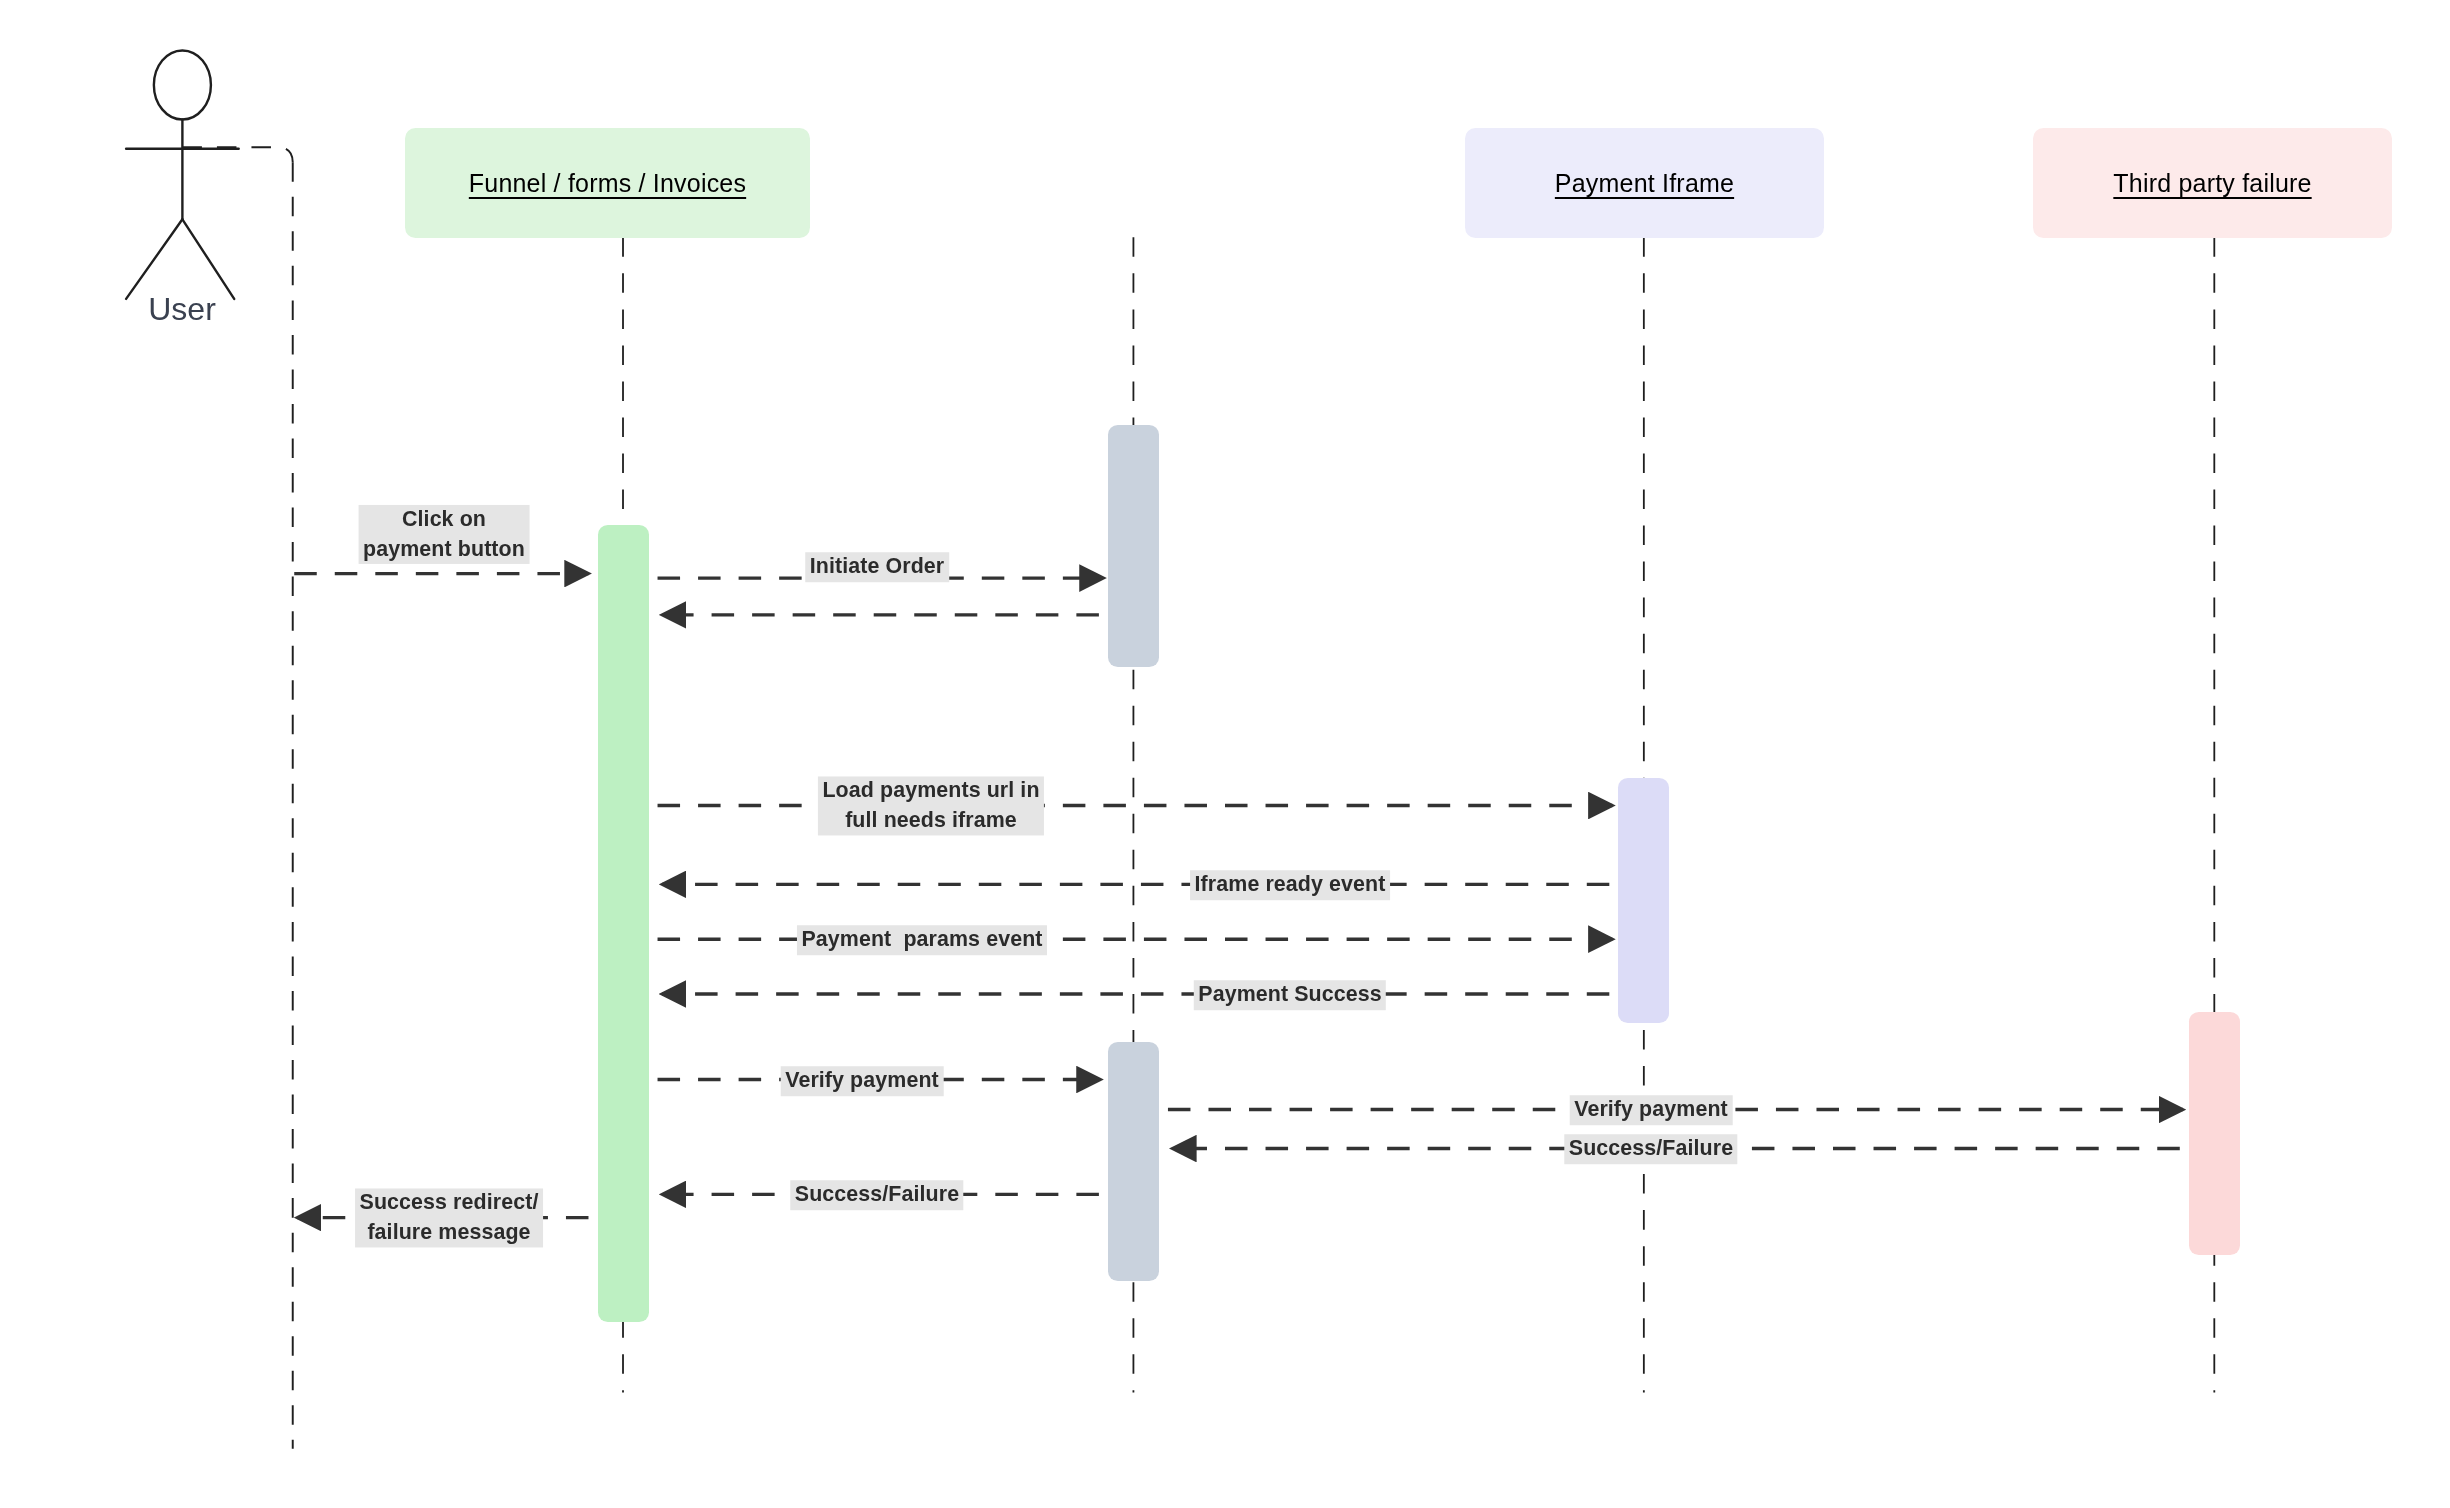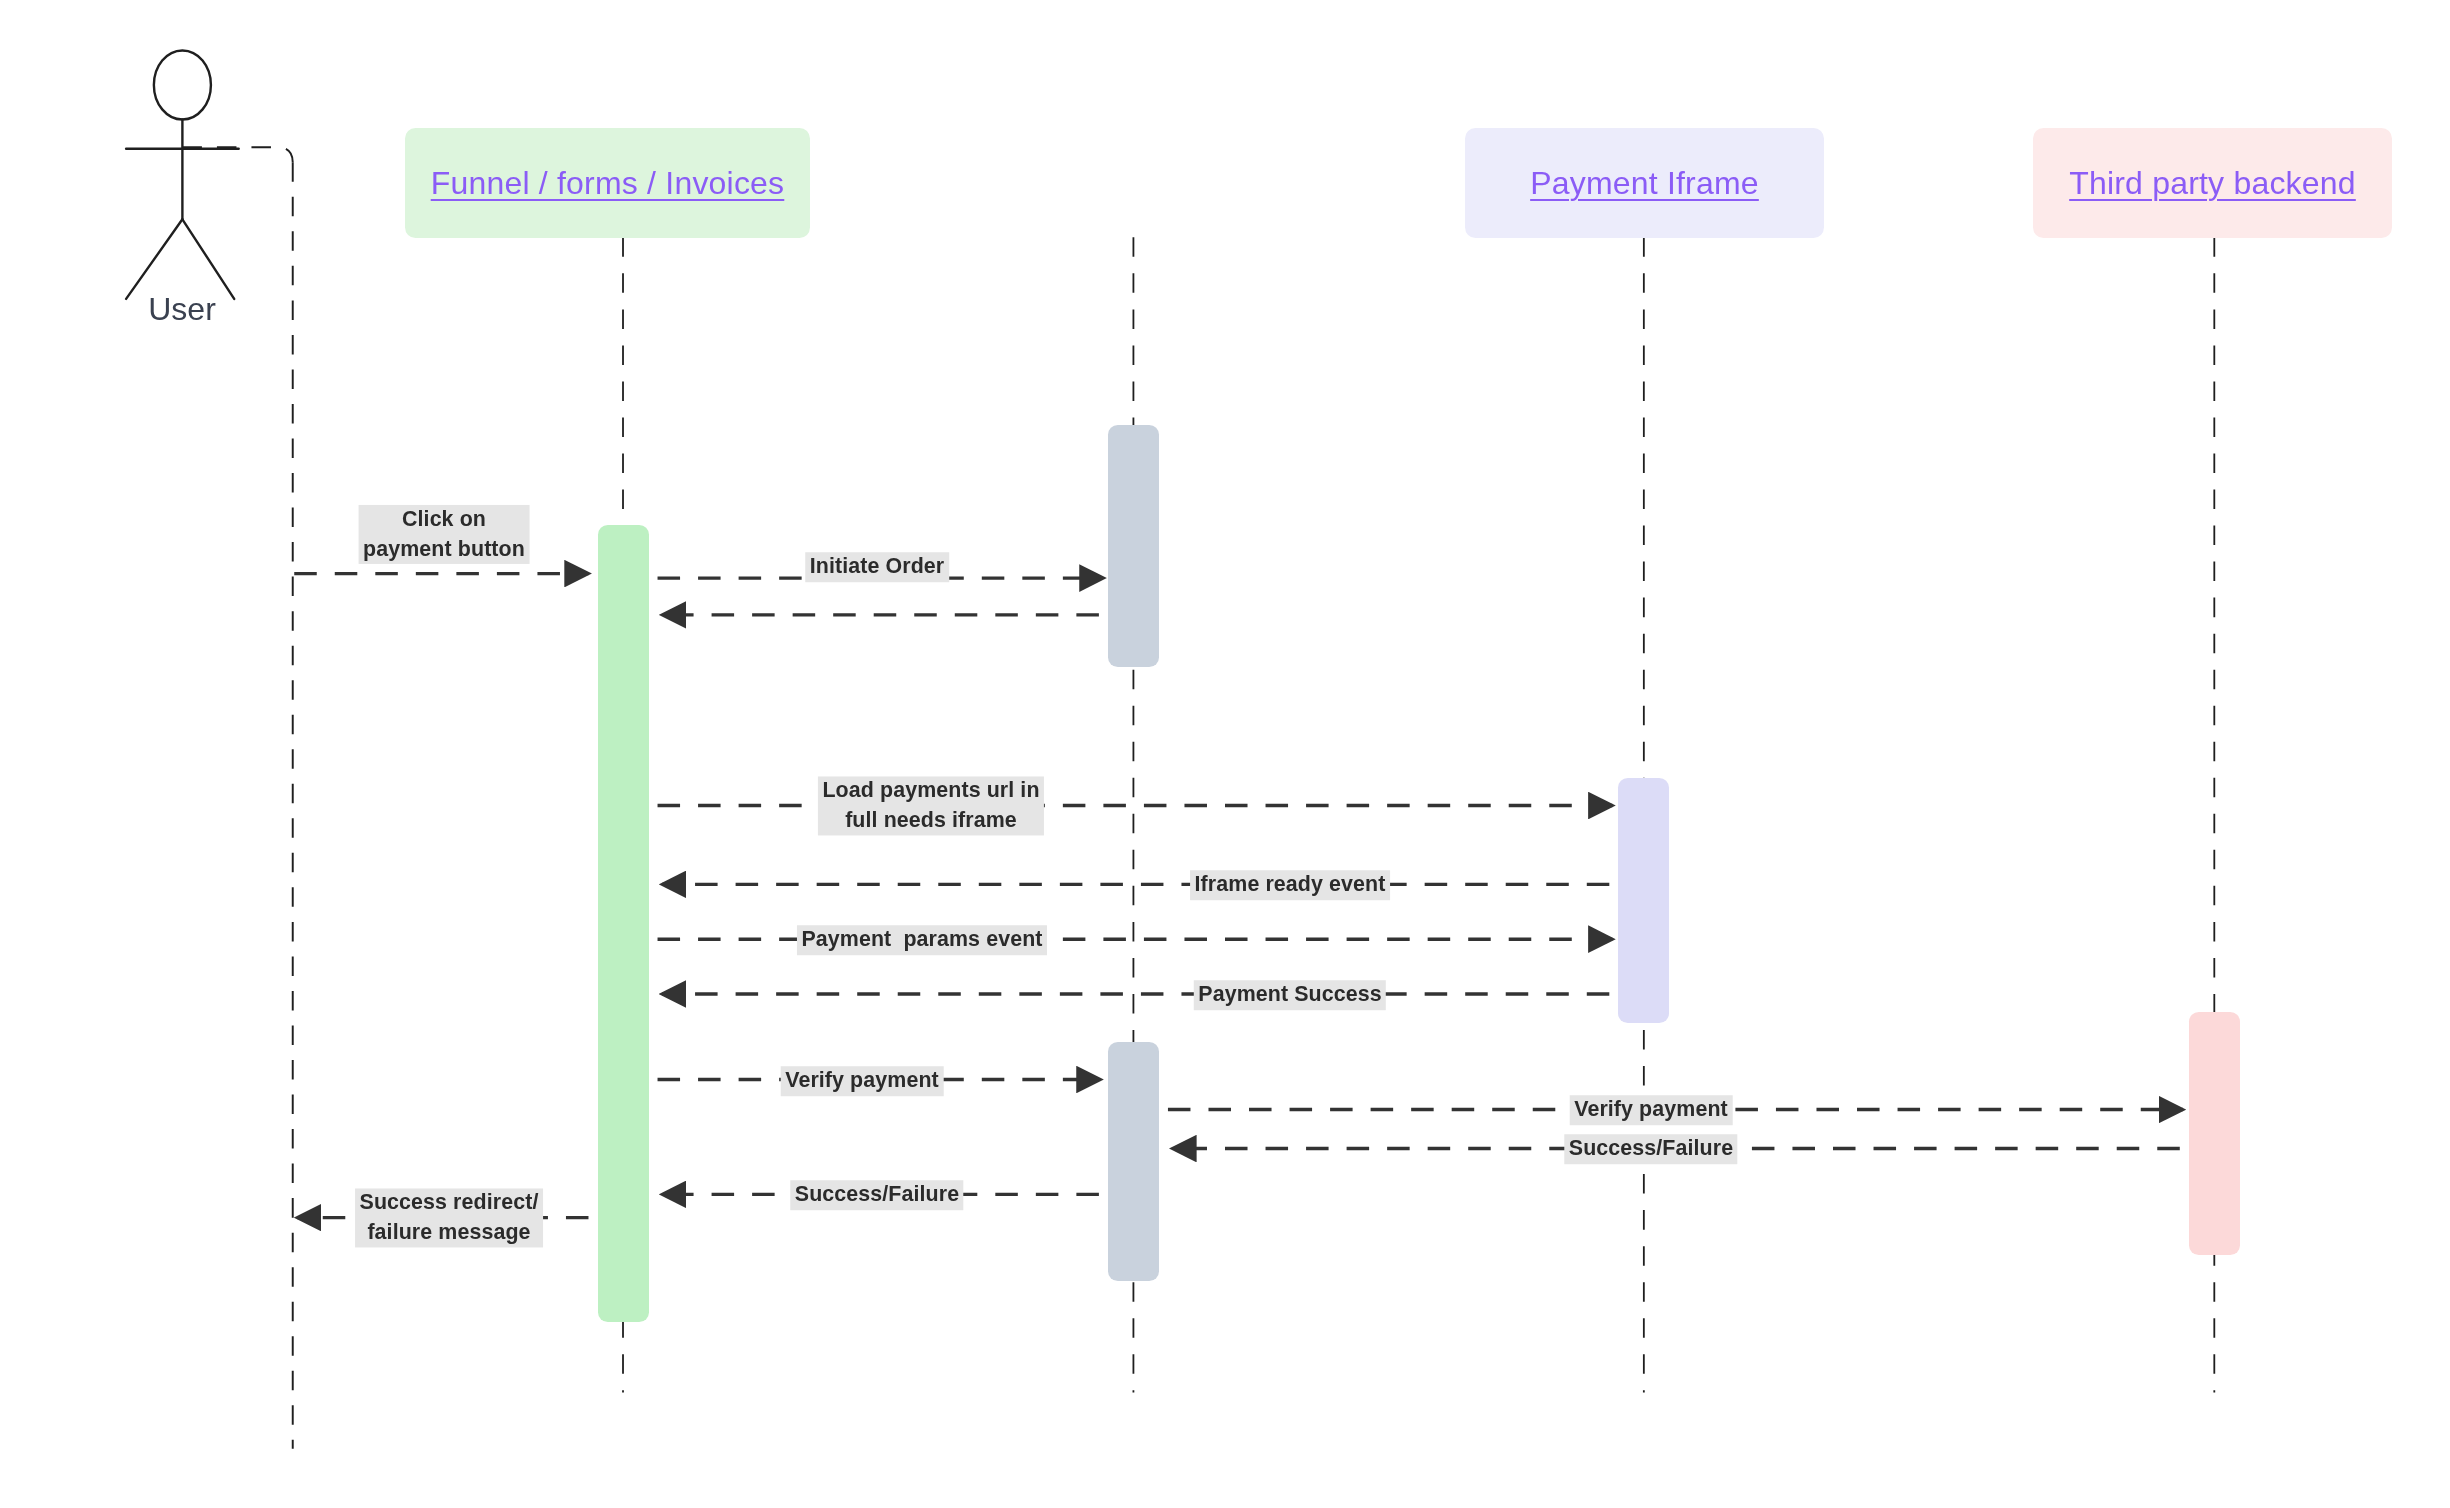--- a/index.html
+++ b/index.html
@@ -32,22 +32,22 @@
   .participant-box {
     position: absolute;
     box-sizing: border-box;
     border-radius: 10.5px;
     display: flex;
     align-items: center;
     justify-content: center;
     text-align: center;
   }
   .participant-label {
-    font-size: 32px;
-    color: #8b5cf6;
+    font-size: 25px;
+    color: #000000;
     text-decoration: underline;
     text-underline-offset: 5.3px;
     text-decoration-thickness: 1.5px;
     line-height: 1.2;
     letter-spacing: 0.2px;
     white-space: nowrap;
   }
 
   
   .actor-label {
@@ -139,21 +139,21 @@
   <div class="participant-box" style="left:405px; top:128px; width:405px; height:110px; background:#ddf5dd;">
     <span class="participant-label">Funnel / forms / Invoices</span>
   </div>
 
 
   <div class="participant-box" style="left:1465px; top:128px; width:359px; height:110px; background:#ececfb;">
     <span class="participant-label">Payment Iframe</span>
   </div>
 
   <div class="participant-box" style="left:2033px; top:128px; width:359px; height:110px; background:#fdeaea;">
-    <span class="participant-label">Third party backend</span>
+    <span class="participant-label">Third party failure</span>
   </div>
 
   <div class="actor-label" style="left:122px; top:291px; width:120px;">User</div>
 
   <div class="msg-label above" style="left:444px; top:564px;">Click on
 payment button</div>
 
   <div class="msg-label" style="left:877px; top:567px; transform:translate(-50%,-50%);">Initiate Order</div>
 
 

